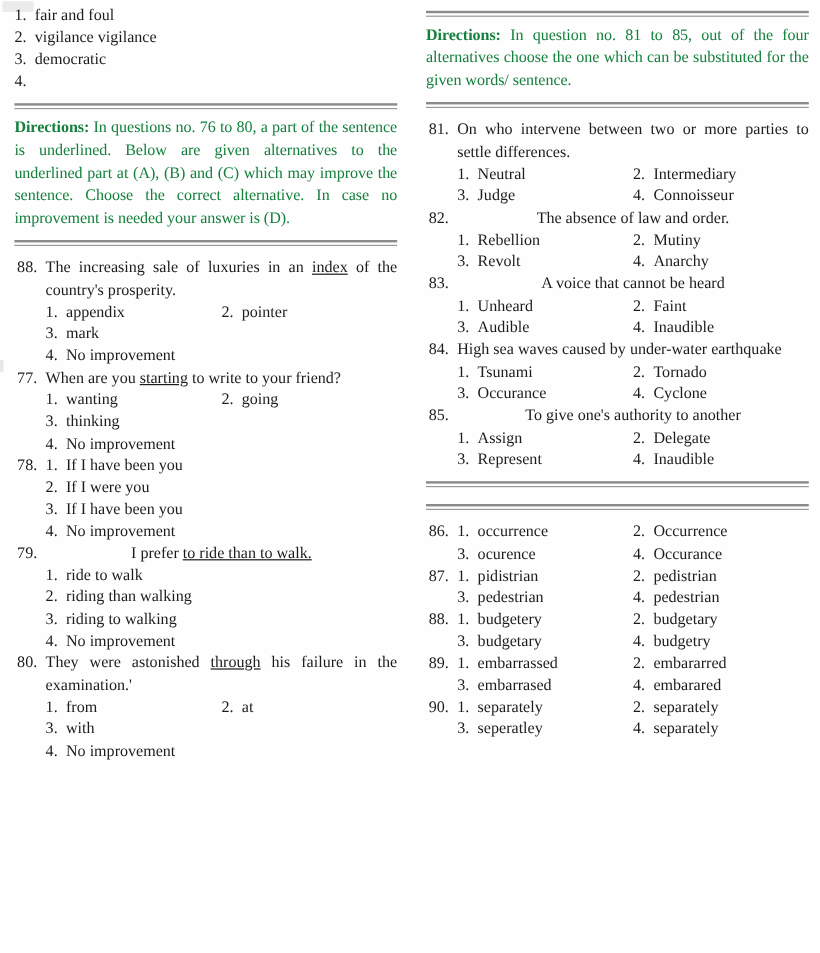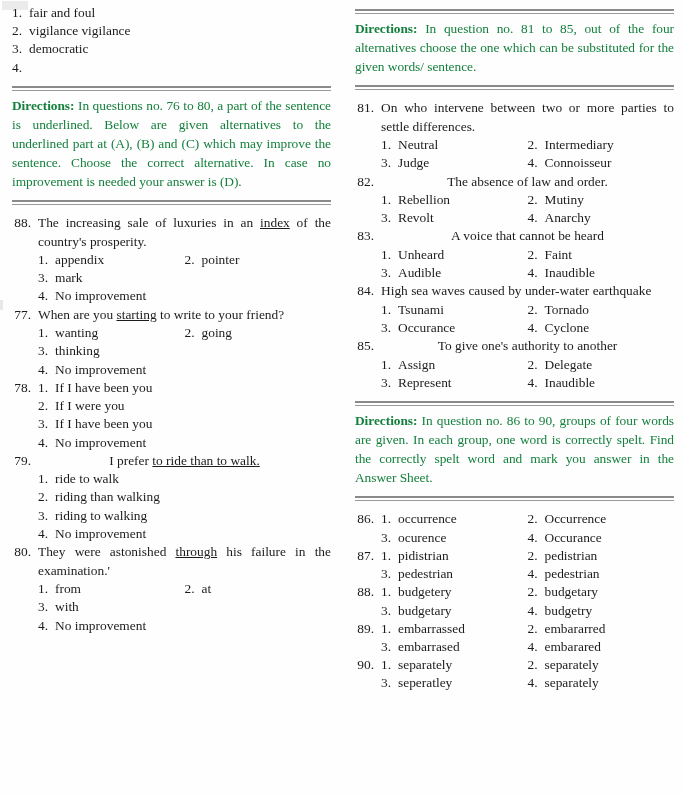--- a/index.html
+++ b/index.html
@@ -485,23 +485,20 @@
                 <span>Inaudible</span>
               </span>
           </li>
         </ul>
       </div>
     </div>
 
     <div class="spacer-sm"></div>
     <div class="rule"></div>
 
-    <p class="directions" style="margin:3px 0 0 0;">
-      <span class="lead">Directions:</span><span> In question no. 86 to 90, groups of four words are given. In each group, one word is correctly spelt. Find the correctly spelt word and mark you answer in the Answer Sheet.</span>
-    </p>
 
     <div class="spacer-sm"></div>
     <div class="rule"></div>
     <div class="spacer-sm"></div>
 
     <div class="q">
       <span class="q-num">86.</span>
       <div class="q-body">
         <ul class="opts">
           <li class="opt-row">

